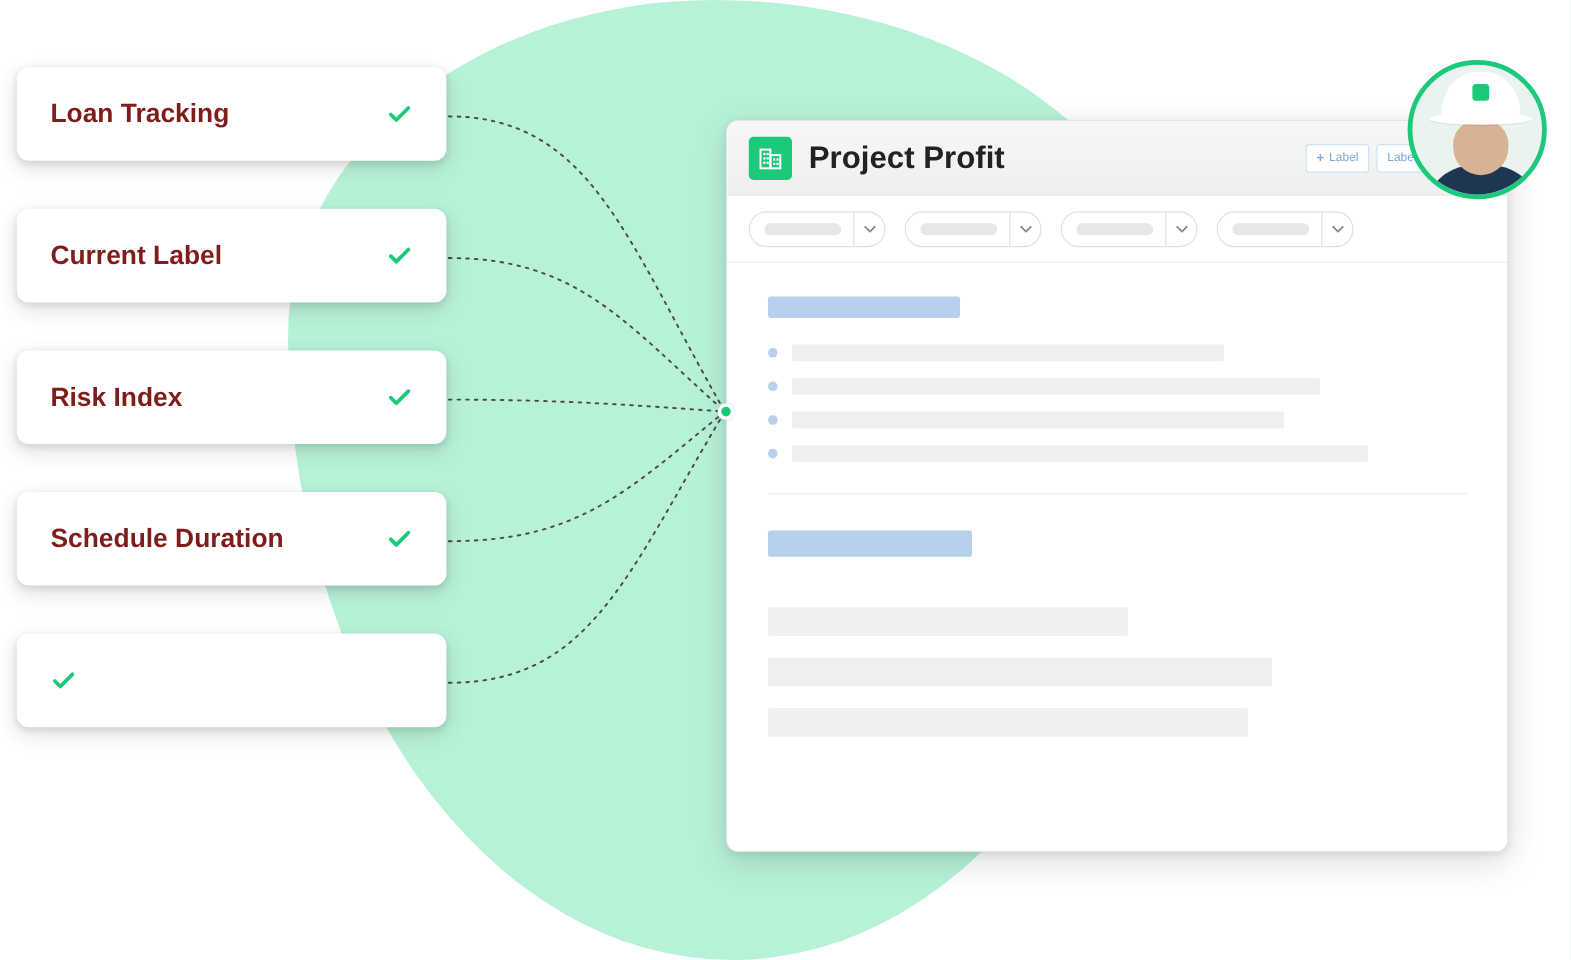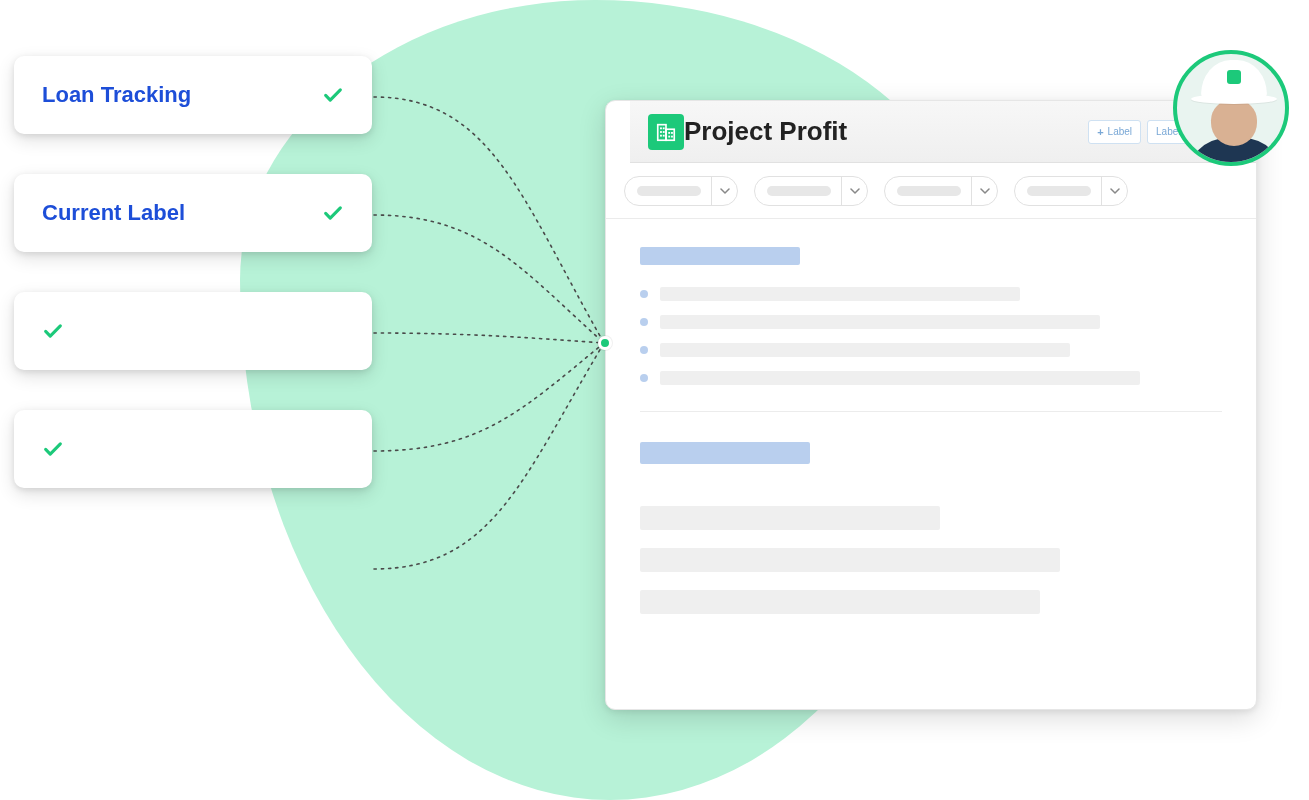--- a/index.html
+++ b/index.html
@@ -37,21 +37,21 @@
     border-radius: 10px;
     box-shadow: 0 6px 18px rgba(0,0,0,0.12), 0 2px 6px rgba(0,0,0,0.10);
     display: flex;
     align-items: center;
     justify-content: space-between;
     padding: 0 28px;
   }
   .feature-label {
     font-size: 22px;
     font-weight: 600;
-    color: #1d4ed8;
+    color: #7f1d1d;
   }
   .check {
     width: 22px;
     height: 22px;
     flex-shrink: 0;
   }
   .check svg { width: 100%; height: 100%; display: block; }
 
   .connectors {
     position: absolute;
@@ -76,21 +76,21 @@
     z-index: 3;
     overflow: hidden;
   }
   .panel-header {
     height: 62px;
     background: linear-gradient(#f7f7f7,#efefef);
     border-bottom: 1px solid #e1e1e1;
     display: flex;
     align-items: center;
     padding: 0 18px;
-    margin-left: 24px;
+    gap: 14px;
   }
   .panel-icon {
     width: 36px;
     height: 36px;
     background: #1cc97a;
     border-radius: 4px;
     display: flex;
     align-items: center;
     justify-content: center;
     flex-shrink: 0;
@@ -261,20 +261,29 @@
   </div>
   <div class="feature-card">
     <span class="feature-label">Current Label</span>
     <span class="check">
       <svg viewBox="0 0 24 24" fill="none">
           <path d="M4 12.5l5 5L20 6.5" stroke="#1cc97a" stroke-width="3.4" stroke-linecap="round" stroke-linejoin="round"></path>
         </svg>
     </span>
   </div>
   <div class="feature-card">
+    <span class="feature-label">Risk Index</span>
+    <span class="check">
+      <svg viewBox="0 0 24 24" fill="none">
+          <path d="M4 12.5l5 5L20 6.5" stroke="#1cc97a" stroke-width="3.4" stroke-linecap="round" stroke-linejoin="round"></path>
+        </svg>
+    </span>
+  </div>
+  <div class="feature-card">
+    <span class="feature-label">Schedule Duration</span>
     <span class="check">
       <svg viewBox="0 0 24 24" fill="none">
           <path d="M4 12.5l5 5L20 6.5" stroke="#1cc97a" stroke-width="3.4" stroke-linecap="round" stroke-linejoin="round"></path>
         </svg>
     </span>
   </div>
   <div class="feature-card">
     <span class="check">
       <svg viewBox="0 0 24 24" fill="none">
           <path d="M4 12.5l5 5L20 6.5" stroke="#1cc97a" stroke-width="3.4" stroke-linecap="round" stroke-linejoin="round"></path>

